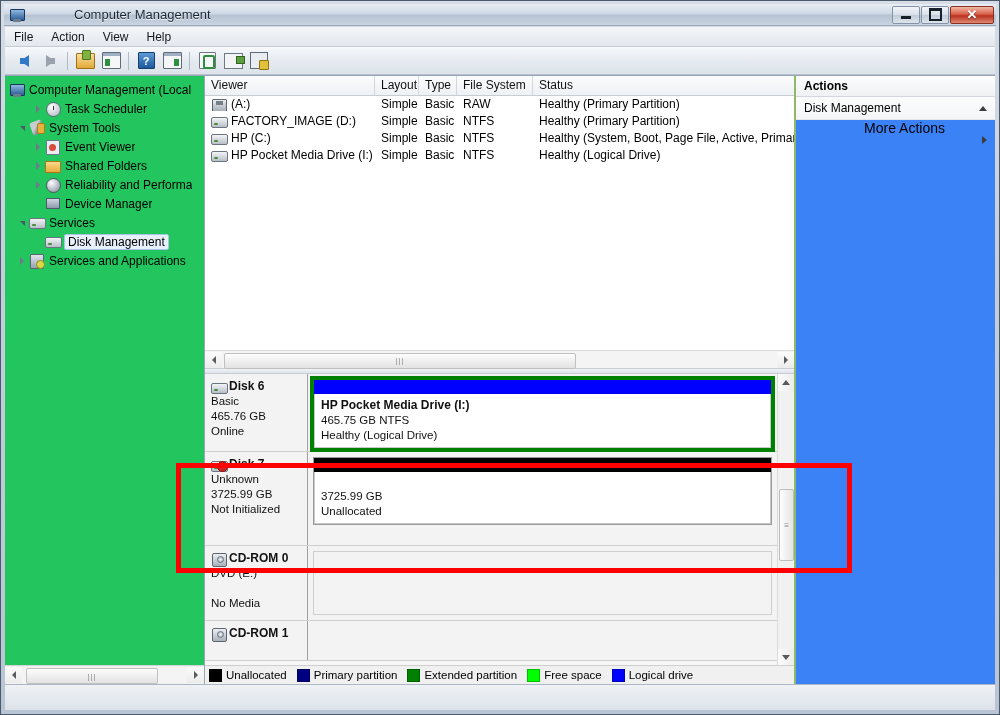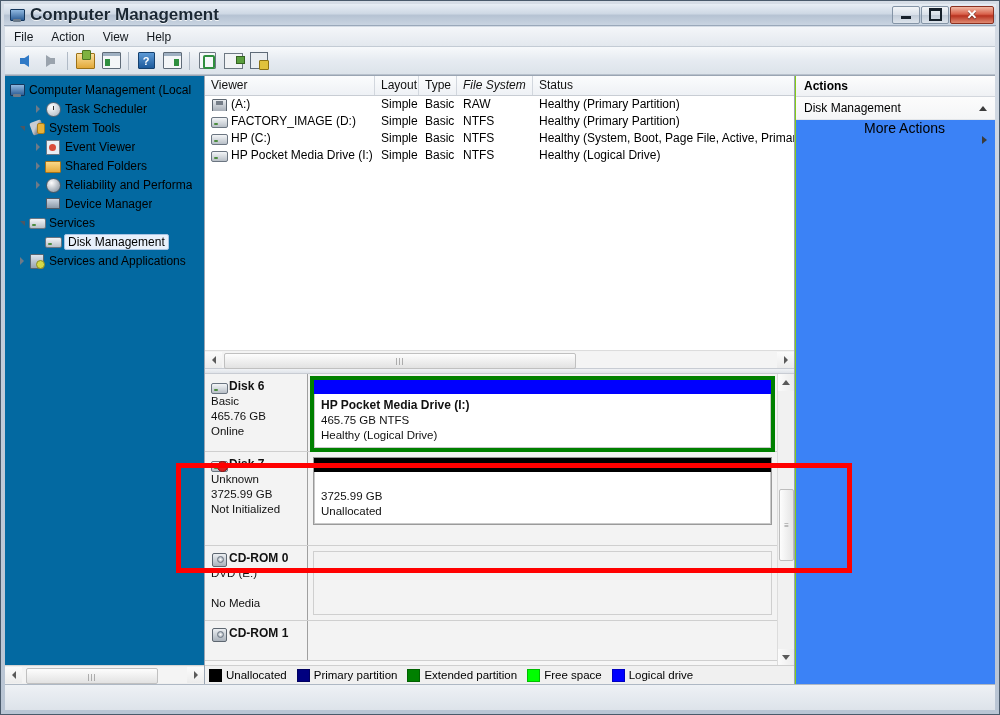--- a/index.html
+++ b/index.html
@@ -29,23 +29,24 @@
     background: linear-gradient(to bottom, #e8eef5 0%, #cfd9e5 45%, #b6c3d3 55%, #c9d4e1 100%);
     display: flex; align-items: center;
     border-bottom: 1px solid #9aa8ba;
     box-sizing: border-box;
   }
   .title-icon {
     width: 16px; height: 16px; margin-left: 5px; margin-right: 5px;
     position: relative; flex: 0 0 auto;
   }
   .title-text {
-    font-size: 17px; color: #1a2733; font-weight: bold;
+    font-size: 13px; color: #1a2733; font-weight: normal;
     text-shadow: 0 1px 0 rgba(255,255,255,0.8);
     white-space: nowrap;
+    margin-left: 44px;
   }
   .title-buttons {
     margin-left: auto; display: flex; align-items: center;
     margin-right: 2px; height: 20px;
   }
   .tb-btn {
     width: 28px; height: 18px; margin-left: 1px;
     border: 1px solid #8494a6;
     background: linear-gradient(to bottom, #f2f5f8 0%, #d9e0e9 48%, #c2ccd8 52%, #dde4ec 100%);
     display: flex; align-items: center; justify-content: center;
@@ -93,21 +94,21 @@
     position: absolute; left: 4px; top: 74px; right: 4px; bottom: 30px;
     background: #ffffff;
     border-top: 1px solid #9aa5b3;
     box-sizing: border-box;
     display: flex;
   }
 
   
   .tree-pane {
     width: 200px; flex: 0 0 200px;
-    background: #0369a1;
+    background: #22c55e;
     border-right: 1px solid #9aa5b3;
     position: relative;
     overflow: hidden;
     box-sizing: border-box;
   }
   .tree {
     position: absolute; left: 0; top: 4px; right: 0; bottom: 20px;
     overflow: hidden;
   }
   .tnode {
@@ -578,21 +579,21 @@
       </div>
     </div>
 
     <div class="center-pane">
 
       <div class="vol-list">
         <div class="vol-header">
           <div class="vh" style="width:170px;">Viewer</div>
           <div class="vh" style="width:44px;">Layout</div>
           <div class="vh" style="width:38px;">Type</div>
-          <div class="vh" style="width:76px;font-style:italic;">File System</div>
+          <div class="vh" style="width:76px;">File System</div>
           <div class="vh" style="flex:1;border-right:none;">Status</div>
         </div>
 
         <div class="vol-rows">
           <div class="vrow">
             <div class="vcell name" style="width:170px;">
               <span class="vicon">
                   <span class="ico-floppy"></span>
                 </span>
               <span>(A:)</span>

